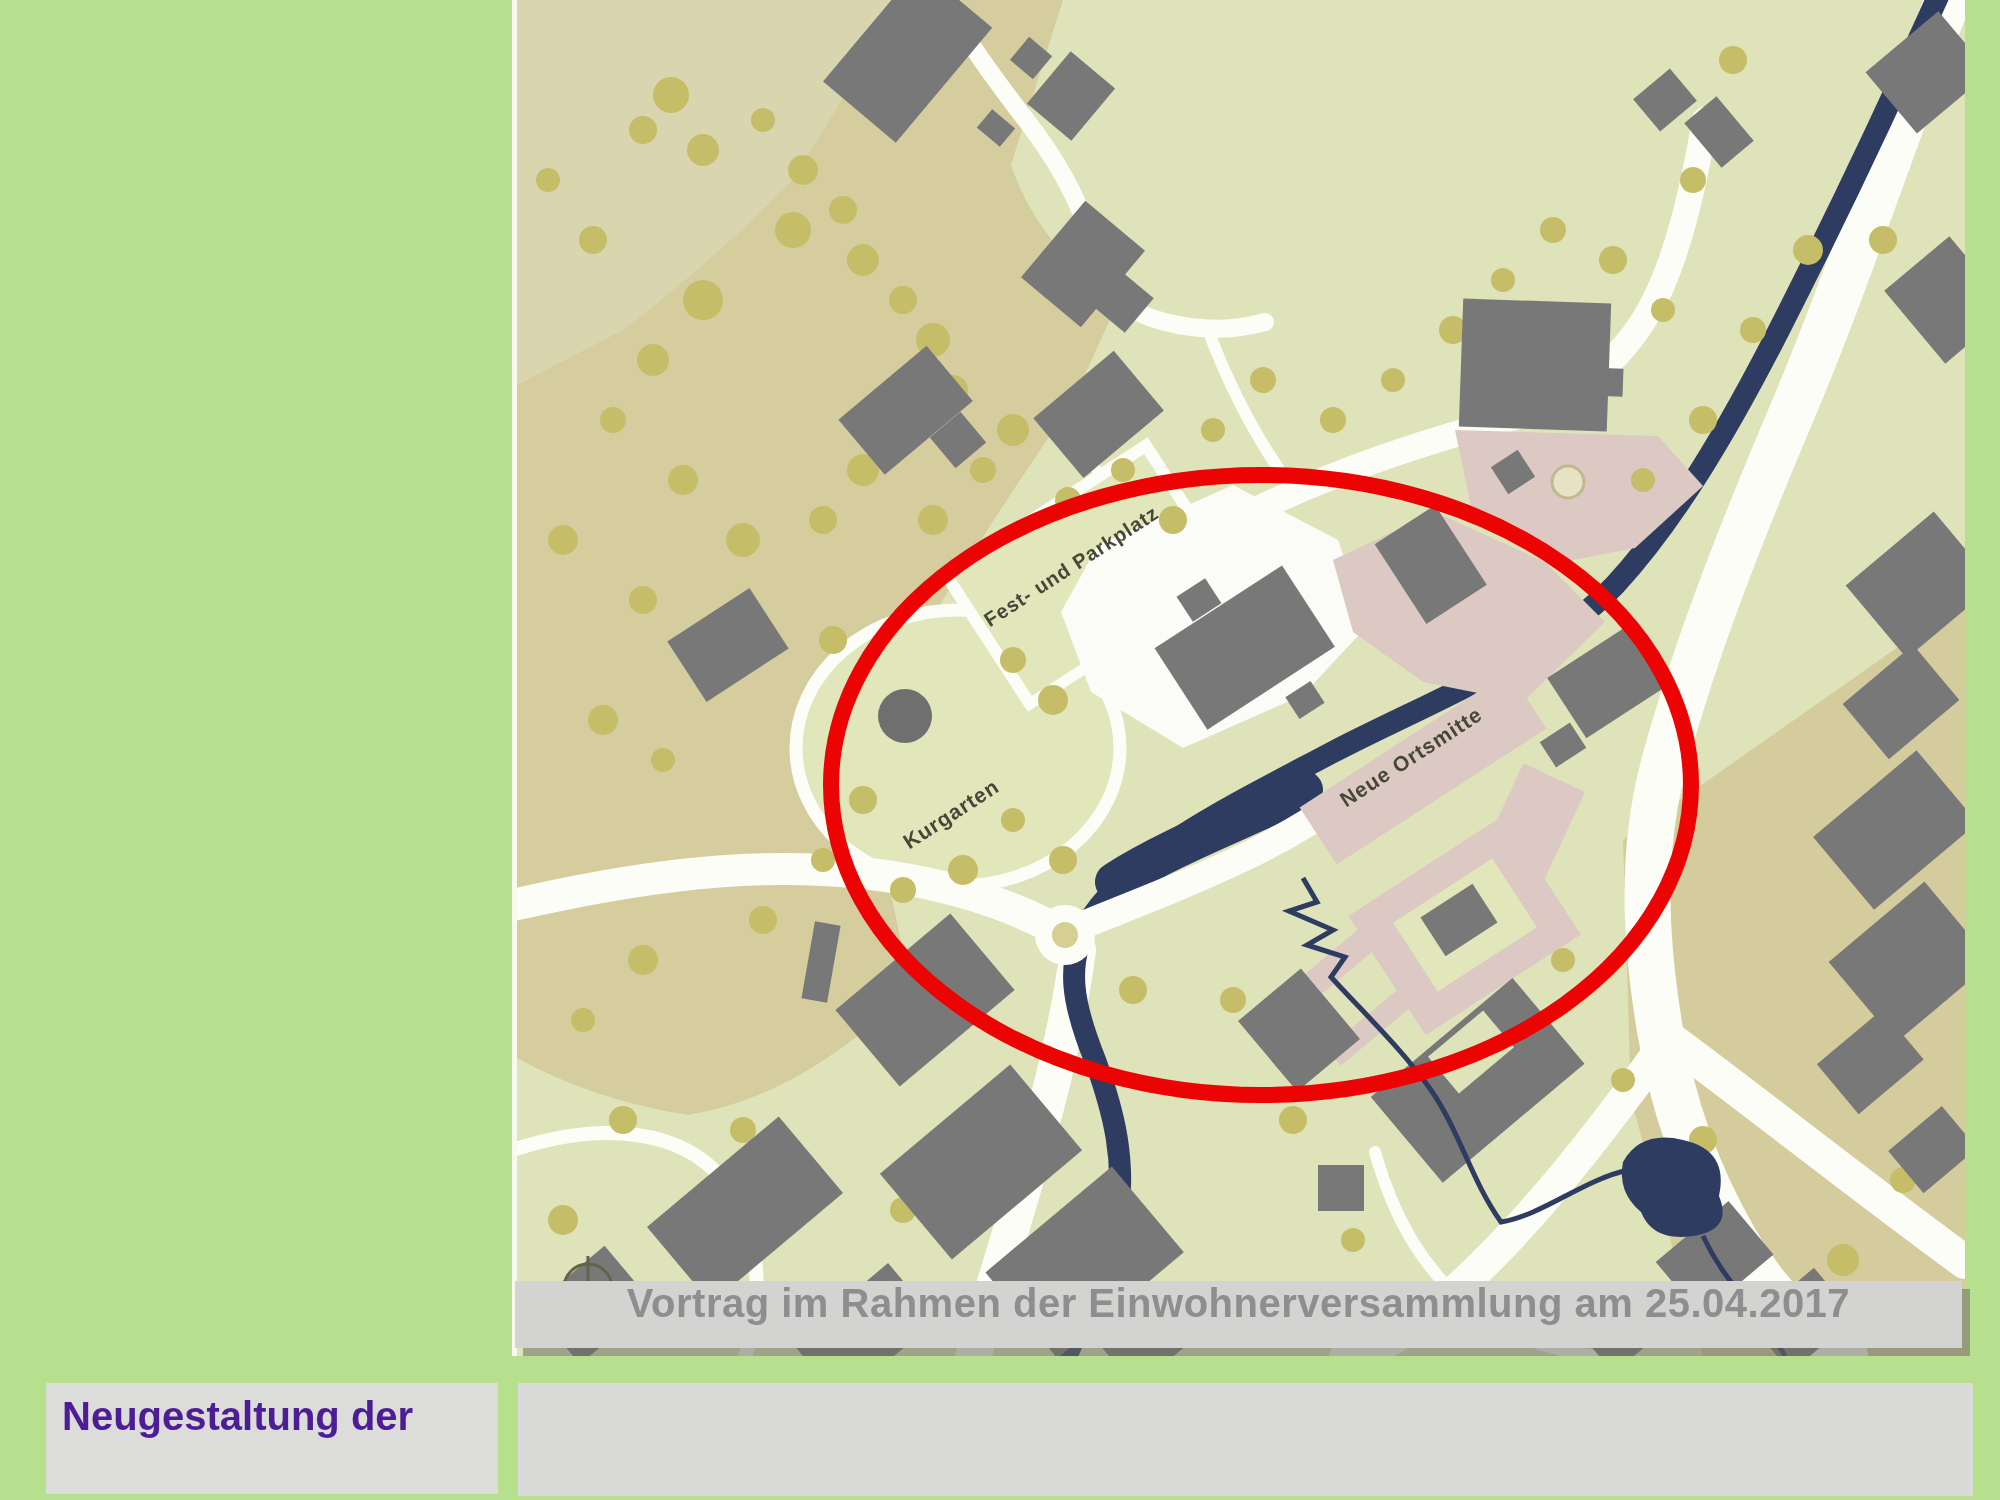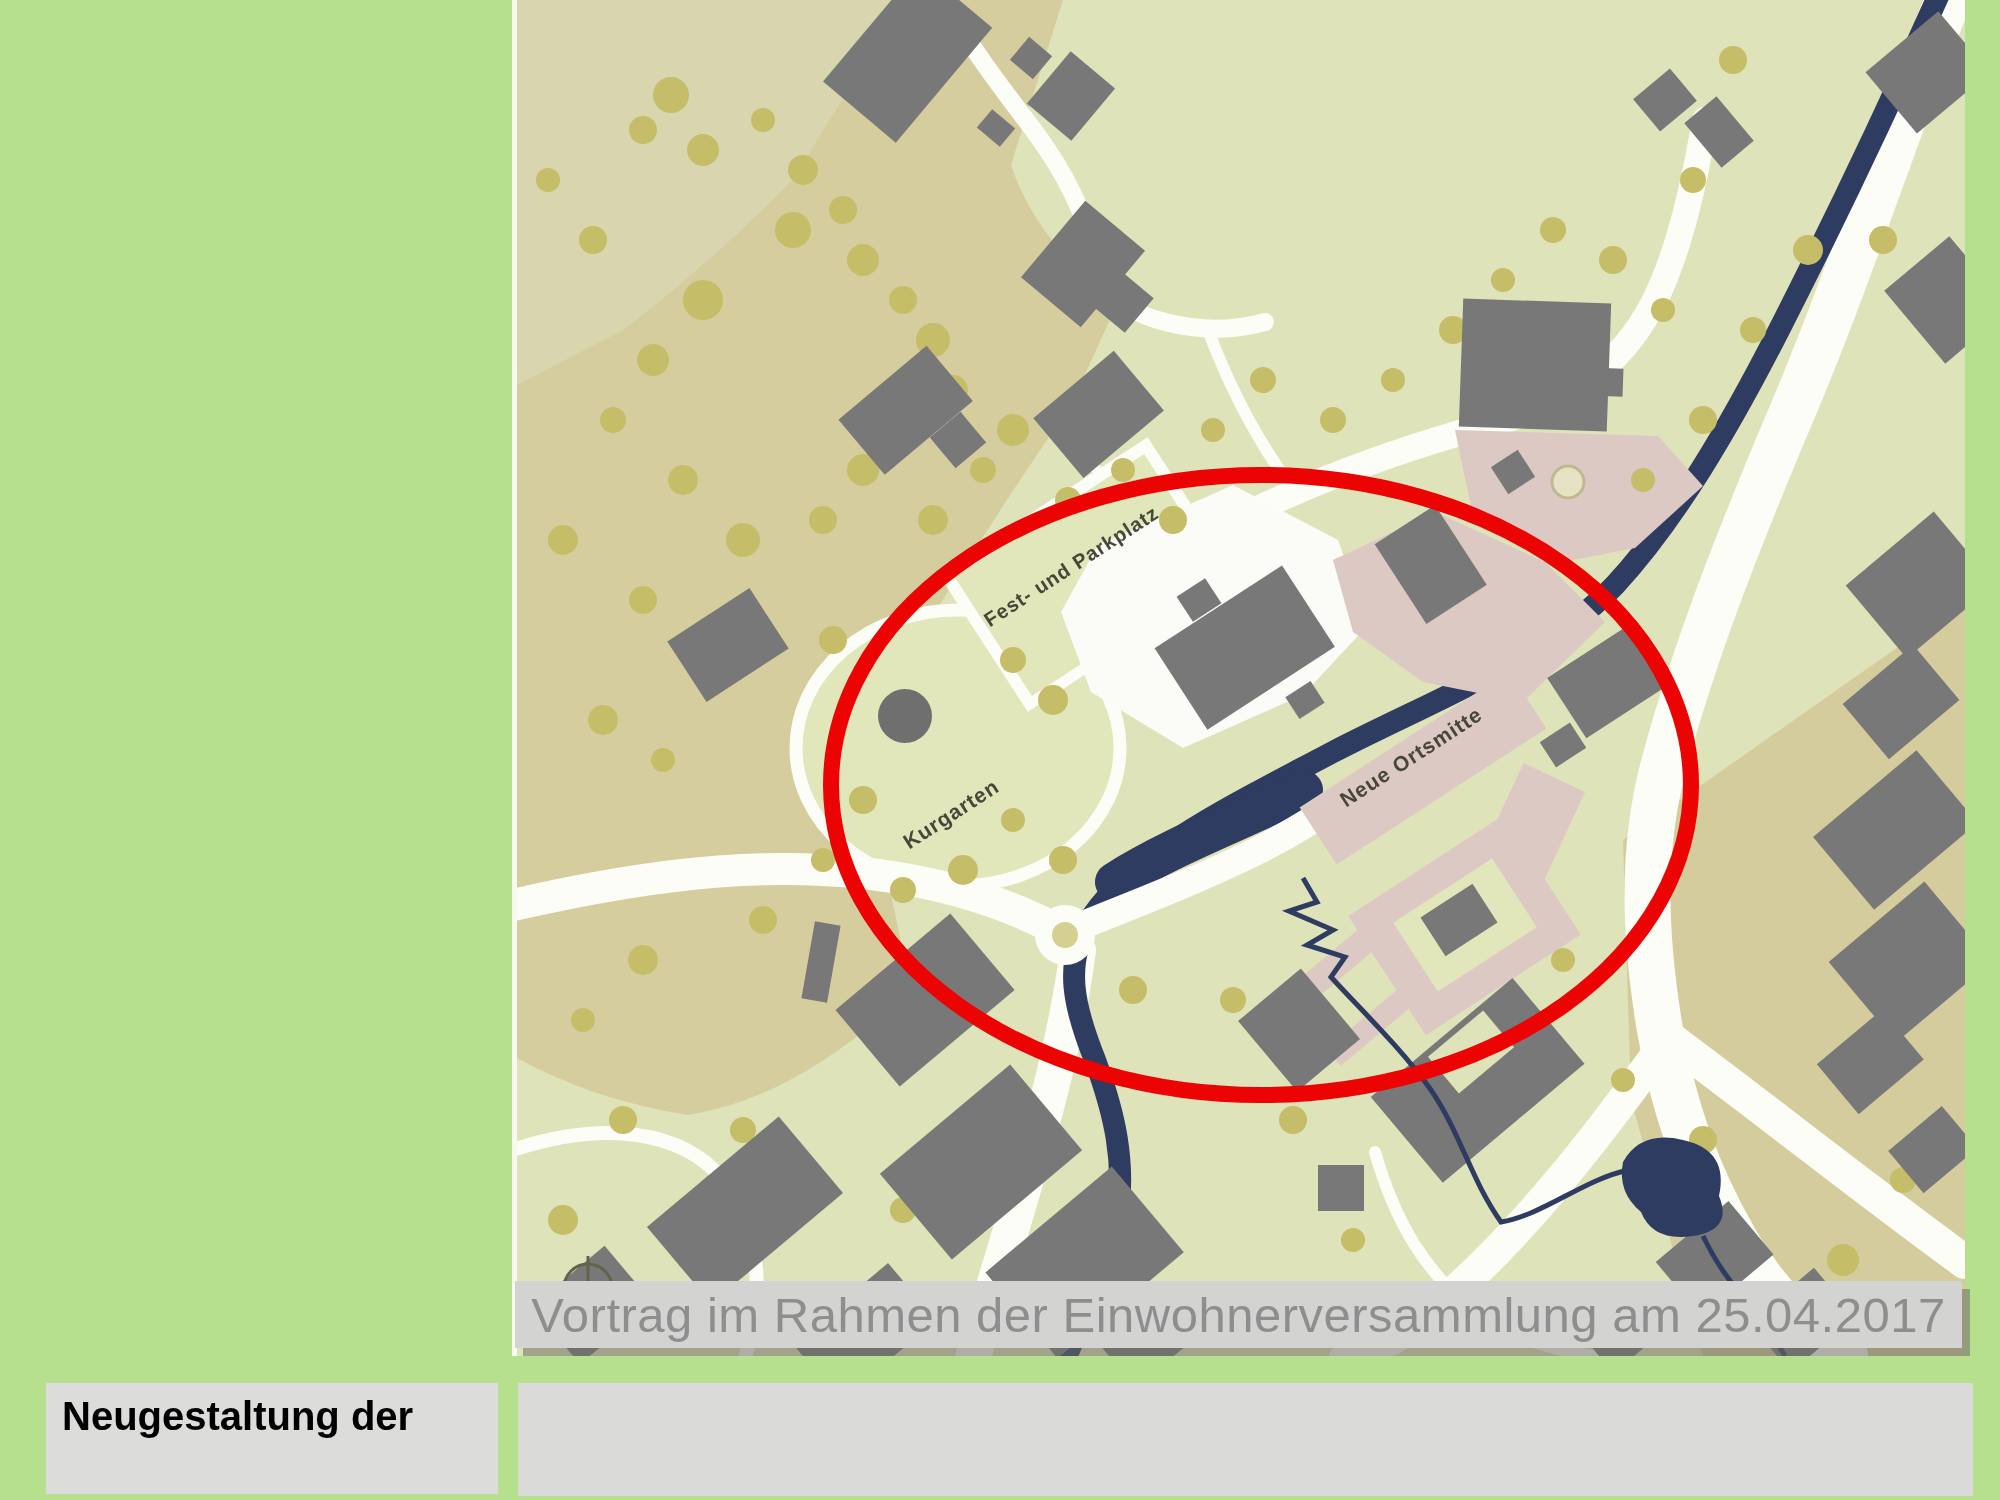--- a/index.html
+++ b/index.html
@@ -9,27 +9,27 @@
     font-family:"Liberation Sans", sans-serif;
   }
   .map-frame{
     position:absolute;left:512px;top:0;width:1448px;height:1356px;
     border-left:5px solid #f8faf0;background:#dfe3b9;overflow:hidden;
   }
   .map-frame svg{display:block;}
   .caption-bar{
     position:absolute;left:515px;top:1281px;width:1447px;height:67px;
     background:#d3d3d1;box-shadow:8px 8px 0 rgba(110,110,100,.55);
-    display:flex;align-items:center;justify-content:center;
-    font-size:49px;color:#8e8e8e;letter-spacing:.5px;
+    display:flex;justify-content:center;
+    font-size:40px;color:#8e8e8e;letter-spacing:.5px;font-weight:bold;
   }
   .title-box{
     position:absolute;left:46px;top:1383px;width:452px;height:111px;
     background:#dcdcda;box-sizing:border-box;padding:8px 0 0 16px;
-    font-size:40px;font-weight:bold;color:#000000;line-height:1.28;
+    font-size:40px;font-weight:bold;color:#4c1d95;line-height:1.28;
   }
   .credits-box{
     position:absolute;left:518px;top:1383px;width:1455px;height:113px;
     background:#dadad8;box-sizing:border-box;padding:10px 0 0 18px;
     font-size:34px;color:#8a8a8a;line-height:1.42;white-space:pre;
   }
   .map-label{font-weight:bold;fill:#474739;letter-spacing:1px;}
 </style>
 </head>
 <body>

